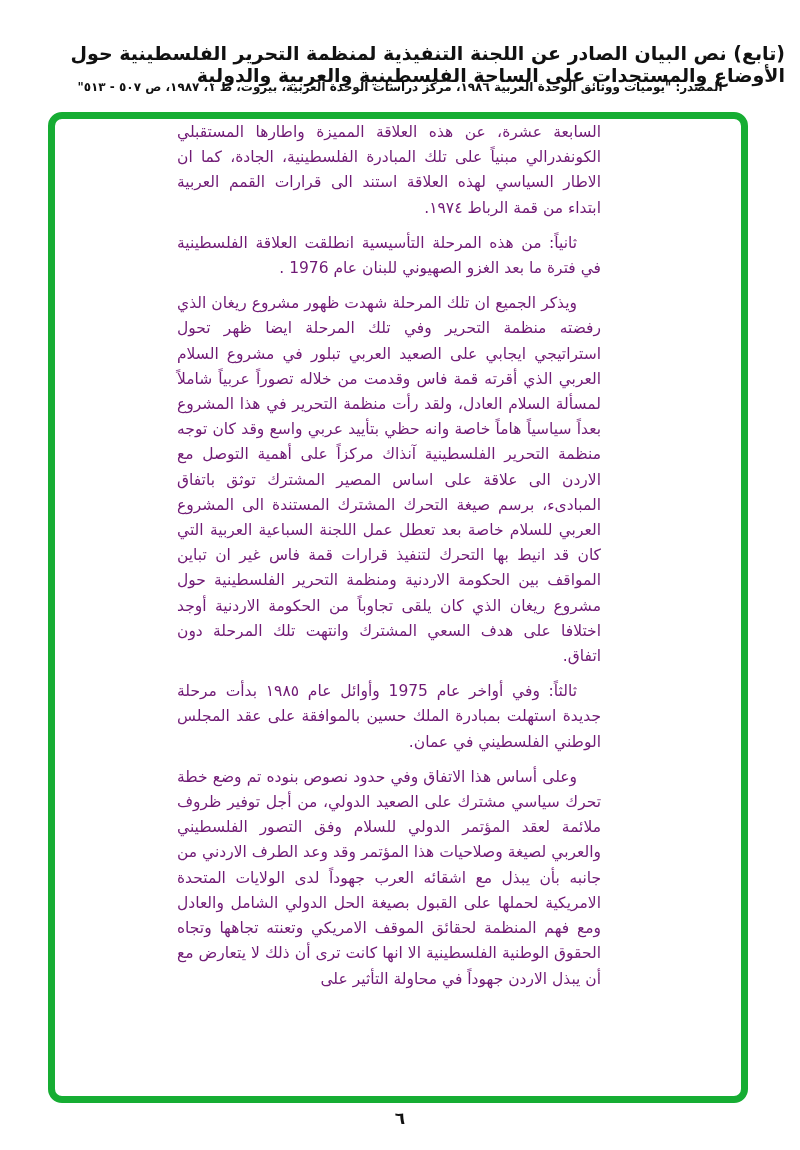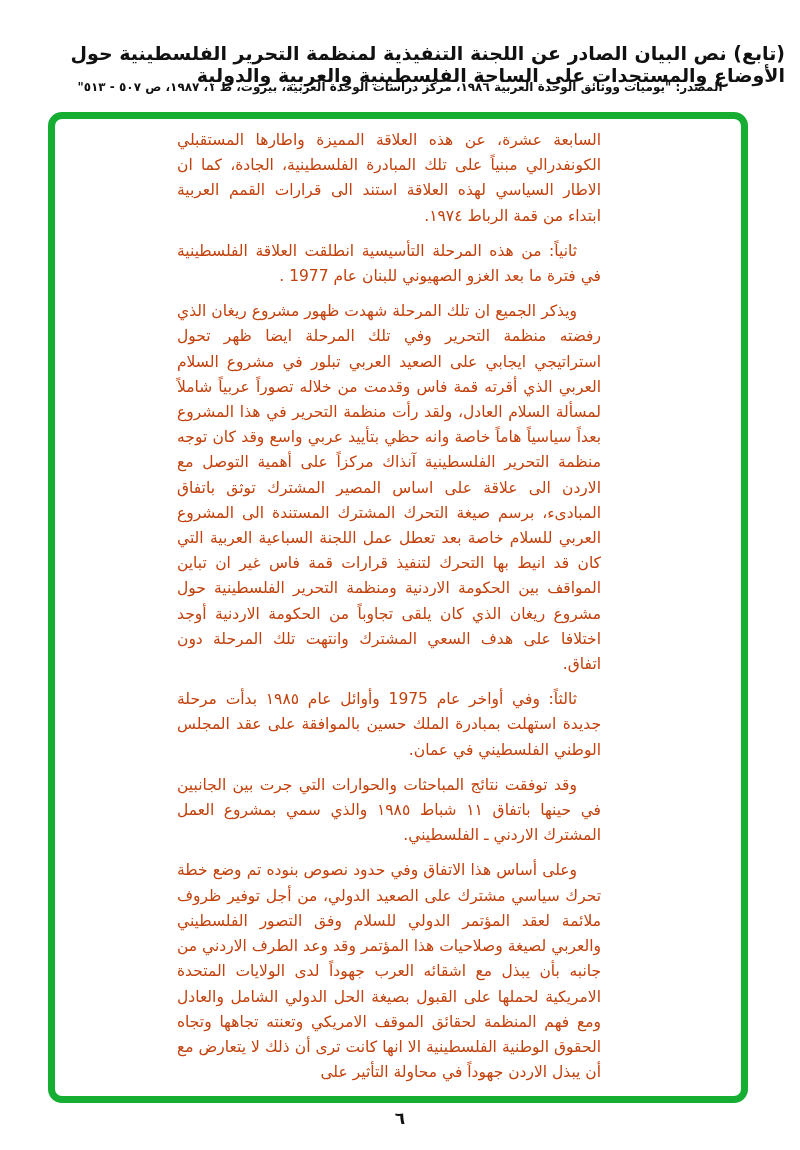--- a/index.html
+++ b/index.html
@@ -35,28 +35,28 @@
   .green-frame {
     position: absolute;
     left: 48px; top: 112px;
     width: 700px; height: 991px;
     border: 7px solid var(--accent);
     border-radius: 14px;
     background: transparent;
   }
   .body-text {
     position: absolute;
-    top: 128px;
+    top: 120px;
     right: 199px;
     width: 424px;
     direction: rtl;
     text-align: justify;
     font-size: 15.5px;
     line-height: 25.2px;
-    color: #c2410c;
+    color: #701a75;
   }
   .body-text p {
     margin: 0 0 10px 0;
     text-indent: 0;
   }
   .body-text p.indent {
     text-indent: 24px;
   }
   .page-number {
     position: absolute;
@@ -71,20 +71,19 @@
 <body>
 
 <div class="doc-header">(تابع) نص البيان الصادر عن اللجنة التنفيذية لمنظمة التحرير الفلسطينية حول الأوضاع والمستجدات على الساحة الفلسطينية والعربية والدولية</div>
 
 <div class="source-line">المصدر: "يوميات ووثائق الوحدة العربية ١٩٨٦، مركز دراسات الوحدة العربية، بيروت، ط ١، ١٩٨٧، ص ٥٠٧ - ٥١٣"</div>
 
 <div class="green-frame"></div>
 
 <div class="body-text">
   <p>السابعة عشرة، عن هذه العلاقة المميزة واطارها المستقبلي الكونفدرالي مبنياً على تلك المبادرة الفلسطينية، الجادة، كما ان الاطار السياسي لهذه العلاقة استند الى قرارات القمم العربية ابتداء من قمة الرباط ١٩٧٤.</p>
-  <p class="indent">ثانياً: من هذه المرحلة التأسيسية انطلقت العلاقة الفلسطينية في فترة ما بعد الغزو الصهيوني للبنان عام 1977 .</p>
+  <p class="indent">ثانياً: من هذه المرحلة التأسيسية انطلقت العلاقة الفلسطينية في فترة ما بعد الغزو الصهيوني للبنان عام 1976 .</p>
   <p class="indent">ويذكر الجميع ان تلك المرحلة شهدت ظهور مشروع ريغان الذي رفضته منظمة التحرير وفي تلك المرحلة ايضا ظهر تحول استراتيجي ايجابي على الصعيد العربي تبلور في مشروع السلام العربي الذي أقرته قمة فاس وقدمت من خلاله تصوراً عربياً شاملاً لمسألة السلام العادل، ولقد رأت منظمة التحرير في هذا المشروع بعداً سياسياً هاماً خاصة وانه حظي بتأييد عربي واسع وقد كان توجه منظمة التحرير الفلسطينية آنذاك مركزاً على أهمية التوصل مع الاردن الى علاقة على اساس المصير المشترك توثق باتفاق المبادىء، برسم صيغة التحرك المشترك المستندة الى المشروع العربي للسلام خاصة بعد تعطل عمل اللجنة السباعية العربية التي كان قد انيط بها التحرك لتنفيذ قرارات قمة فاس غير ان تباين المواقف بين الحكومة الاردنية ومنظمة التحرير الفلسطينية حول مشروع ريغان الذي كان يلقى تجاوباً من الحكومة الاردنية أوجد اختلافا على هدف السعي المشترك وانتهت تلك المرحلة دون اتفاق.</p>
   <p class="indent">ثالثاً: وفي أواخر عام 1975 وأوائل عام ١٩٨٥ بدأت مرحلة جديدة استهلت بمبادرة الملك حسين بالموافقة على عقد المجلس الوطني الفلسطيني في عمان.</p>
-  <p class="indent">وقد توفقت نتائج المباحثات والحوارات التي جرت بين الجانبين في حينها باتفاق ١١ شباط ١٩٨٥ والذي سمي بمشروع العمل المشترك الاردني ـ الفلسطيني.</p>
   <p class="indent">وعلى أساس هذا الاتفاق وفي حدود نصوص بنوده تم وضع خطة تحرك سياسي مشترك على الصعيد الدولي، من أجل توفير ظروف ملائمة لعقد المؤتمر الدولي للسلام وفق التصور الفلسطيني والعربي لصيغة وصلاحيات هذا المؤتمر وقد وعد الطرف الاردني من جانبه بأن يبذل مع اشقائه العرب جهوداً لدى الولايات المتحدة الامريكية لحملها على القبول بصيغة الحل الدولي الشامل والعادل ومع فهم المنظمة لحقائق الموقف الامريكي وتعنته تجاهها وتجاه الحقوق الوطنية الفلسطينية الا انها كانت ترى أن ذلك لا يتعارض مع أن يبذل الاردن جهوداً في محاولة التأثير على</p>
 </div>
 
 <div class="page-number">٦</div>
 
 </body></html>

